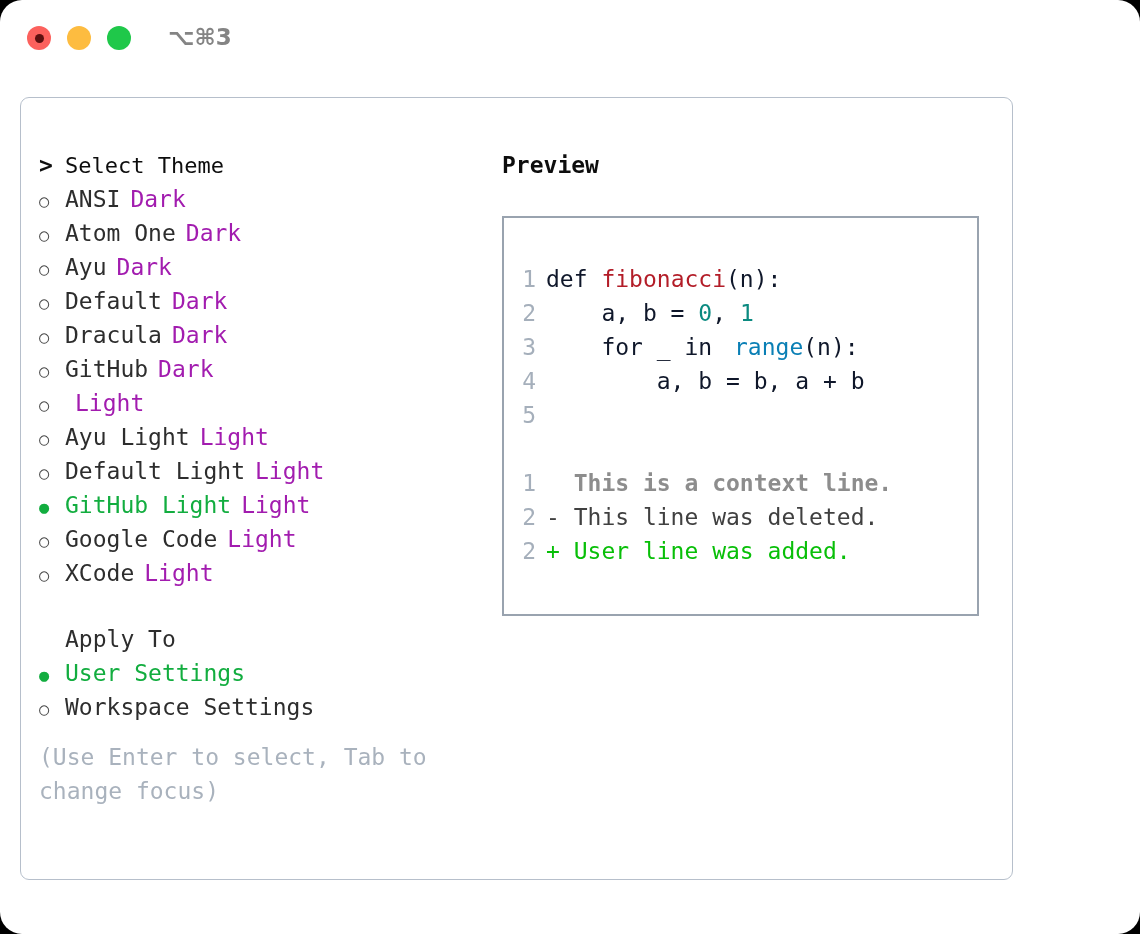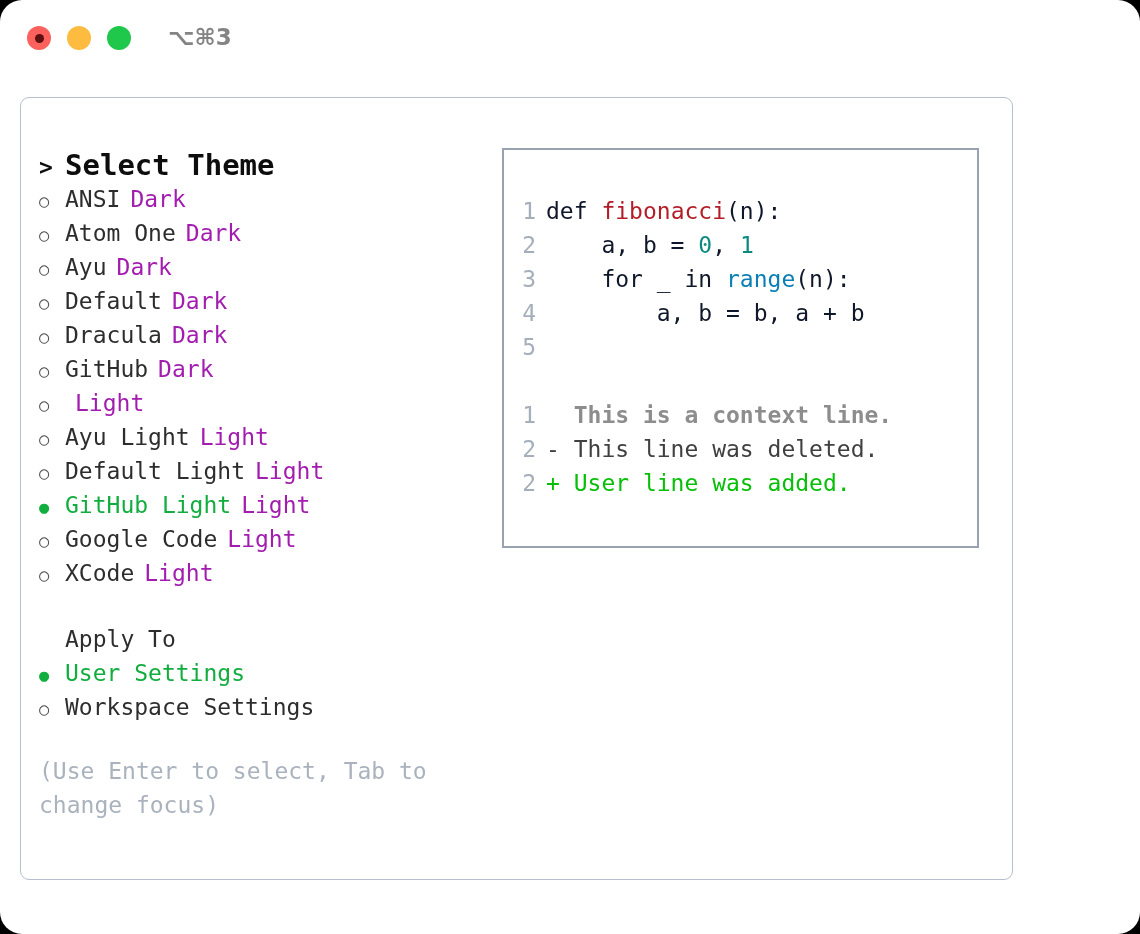--- a/index.html
+++ b/index.html
@@ -122,39 +122,39 @@
     color: #4a4a4a;
     font-size: 17px;
   }
   .marker-filled {
     color: #12ad3f;
     font-size: 17px;
   }
   .marker-blank { color: transparent; }
 
   .row-title {
-    font-weight: bold;
+    font-weight: normal;
     color: #0d0d0d;
-    font-size: 29px;
+    font-size: 22px;
   }
   .row-label {
     color: #2d2d2d;
   }
   .row-label.selected {
     color: #12ad3f;
   }
   .row-variant {
     color: #a21caf;
     padding-left: 10px;
   }
 
   .section-gap { height: 32px; }
 
   .hint {
-    margin-top: 30px;
+    margin-top: 16px;
     font-size: 23px;
     line-height: 34px;
     color: #a9b2bd;
     width: 420px;
     white-space: pre-wrap;
   }
 
   
   .right-col {
     position: absolute;
@@ -197,21 +197,21 @@
     text-align: right;
     color: #a5afbb;
     padding-right: 10px;
     box-sizing: border-box;
   }
   .code-text { white-space: pre; }
   .blank-line { height: 34px; }
 
   .tok-plain   { color: #0f172a; }
   .tok-fn      { color: #b31d28; }
-  .tok-builtin { color: #0a7fb5; }
+  .tok-builtin { color: #0a7fb5; margin-left: 8px; }
   .tok-num     { color: #0b8a80; }
 
   .diff-ctx { color: #8d8d8d; font-weight: bold; }
   .diff-del { color: #404040; }
   .diff-add { color: #08bf08; }
 </style>
 </head>
 <body>
 
 <div class="window">
@@ -259,20 +259,21 @@
 
         <div id="apply-list">
             <div class="list-row"><span class="marker marker-filled">●</span><span class="row-label selected">User Settings</span></div>
             <div class="list-row"><span class="marker marker-empty">○</span><span class="row-label">Workspace Settings</span></div>
           </div>
 
         <div class="hint">(Use Enter to select, Tab to change focus)</div>
       </div>
 
       <div class="right-col">
+        <div class="preview-heading">Preview</div>
 
         <div class="preview-box">
           <div class="code-area">
             <div id="code-lines">
                 <div class="code-line"><span class="gutter">1</span><span class="code-text"><span class="tok-plain">def </span><span class="tok-fn">fibonacci</span><span class="tok-plain">(n):</span></span></div>
                 <div class="code-line"><span class="gutter">2</span><span class="code-text"><span class="tok-plain">    a, b = </span><span class="tok-num">0</span><span class="tok-plain">, </span><span class="tok-num">1</span></span></div>
                 <div class="code-line"><span class="gutter">3</span><span class="code-text"><span class="tok-plain">    for _ in </span><span class="tok-builtin">range</span><span class="tok-plain">(n):</span></span></div>
                 <div class="code-line"><span class="gutter">4</span><span class="code-text"><span class="tok-plain">        a, b = b, a + b</span></span></div>
                 <div class="code-line"><span class="gutter">5</span></div>
               </div>

